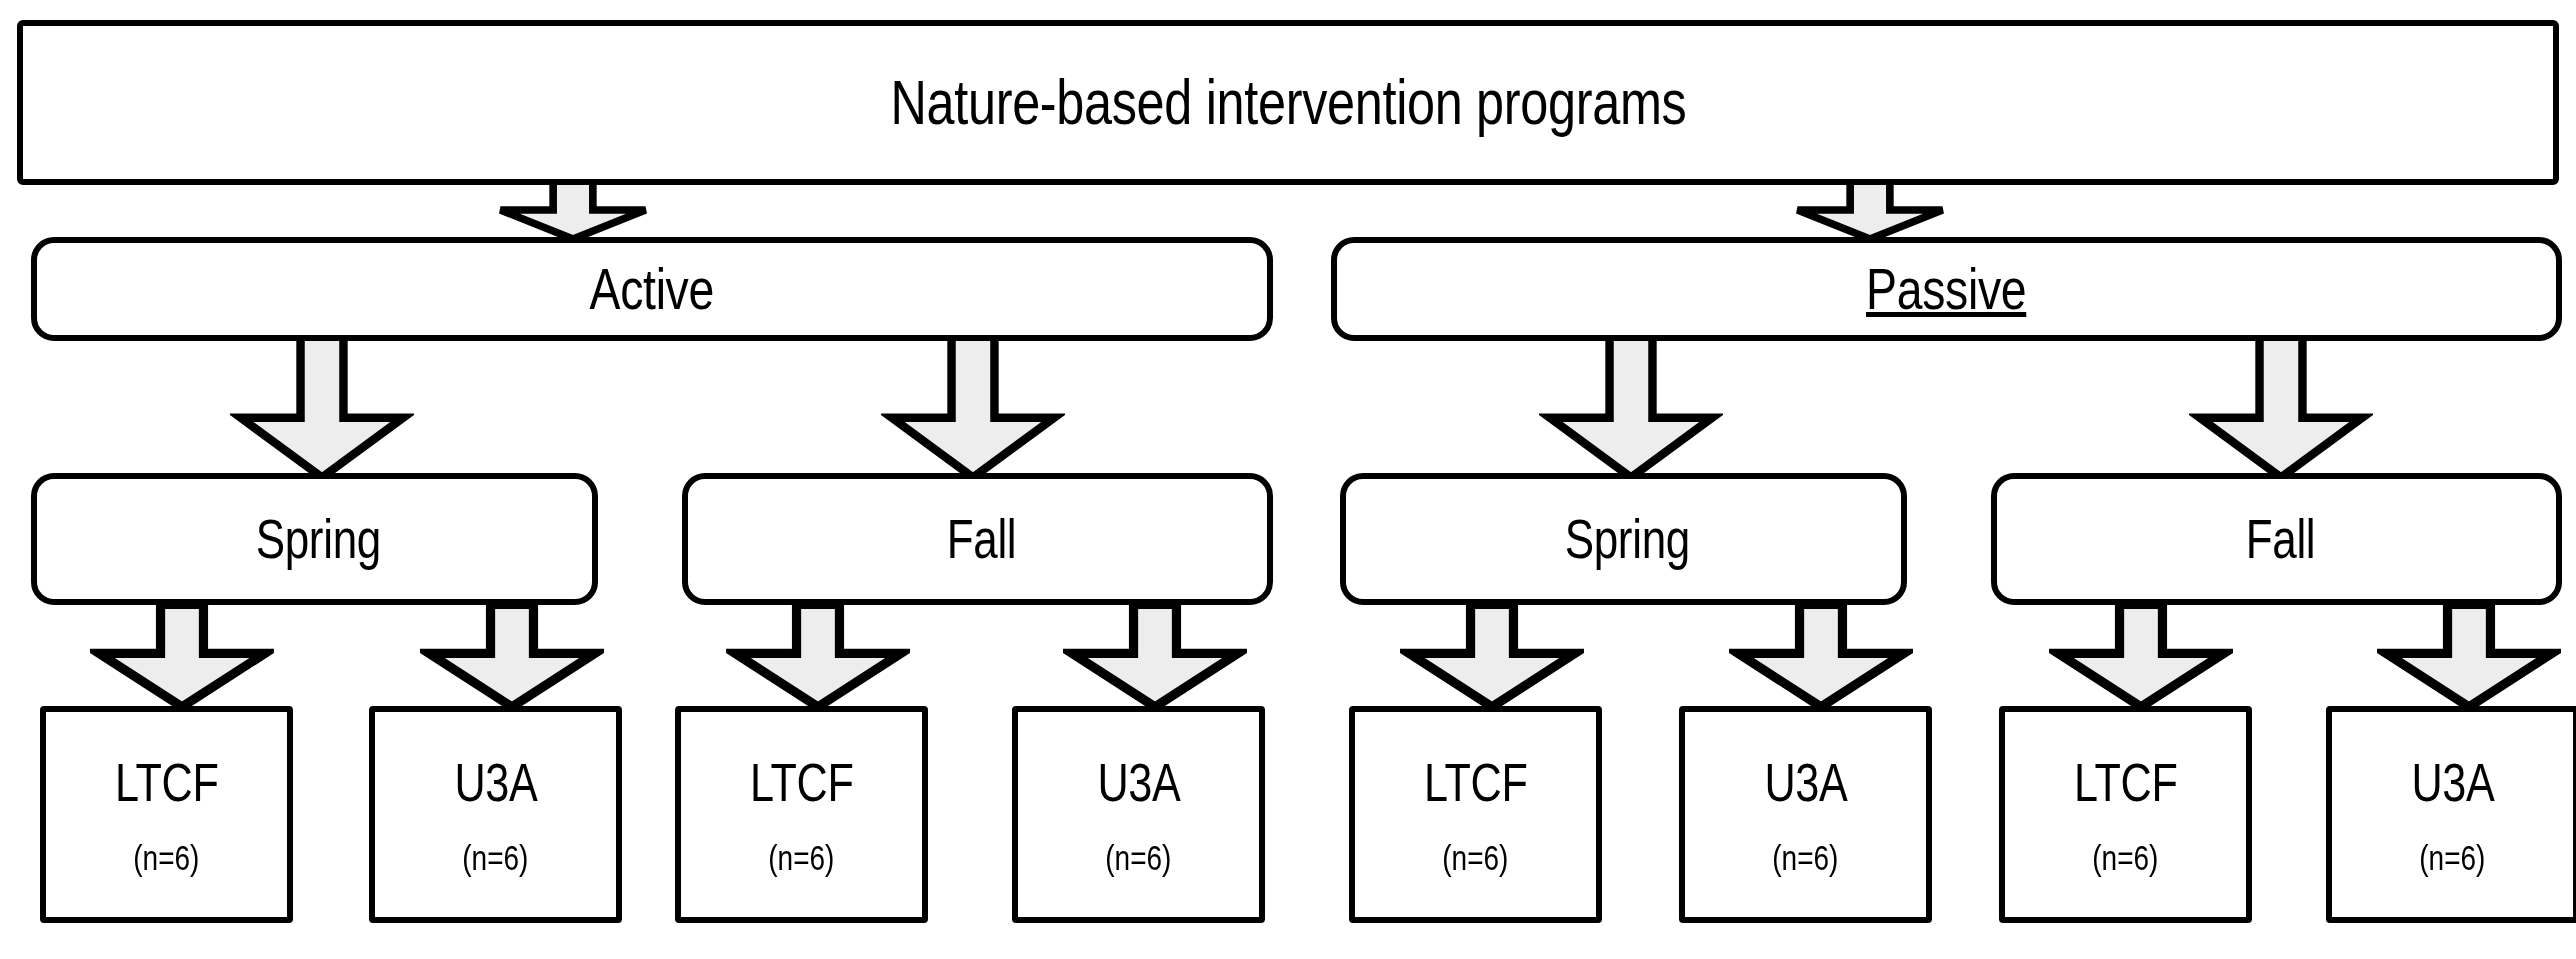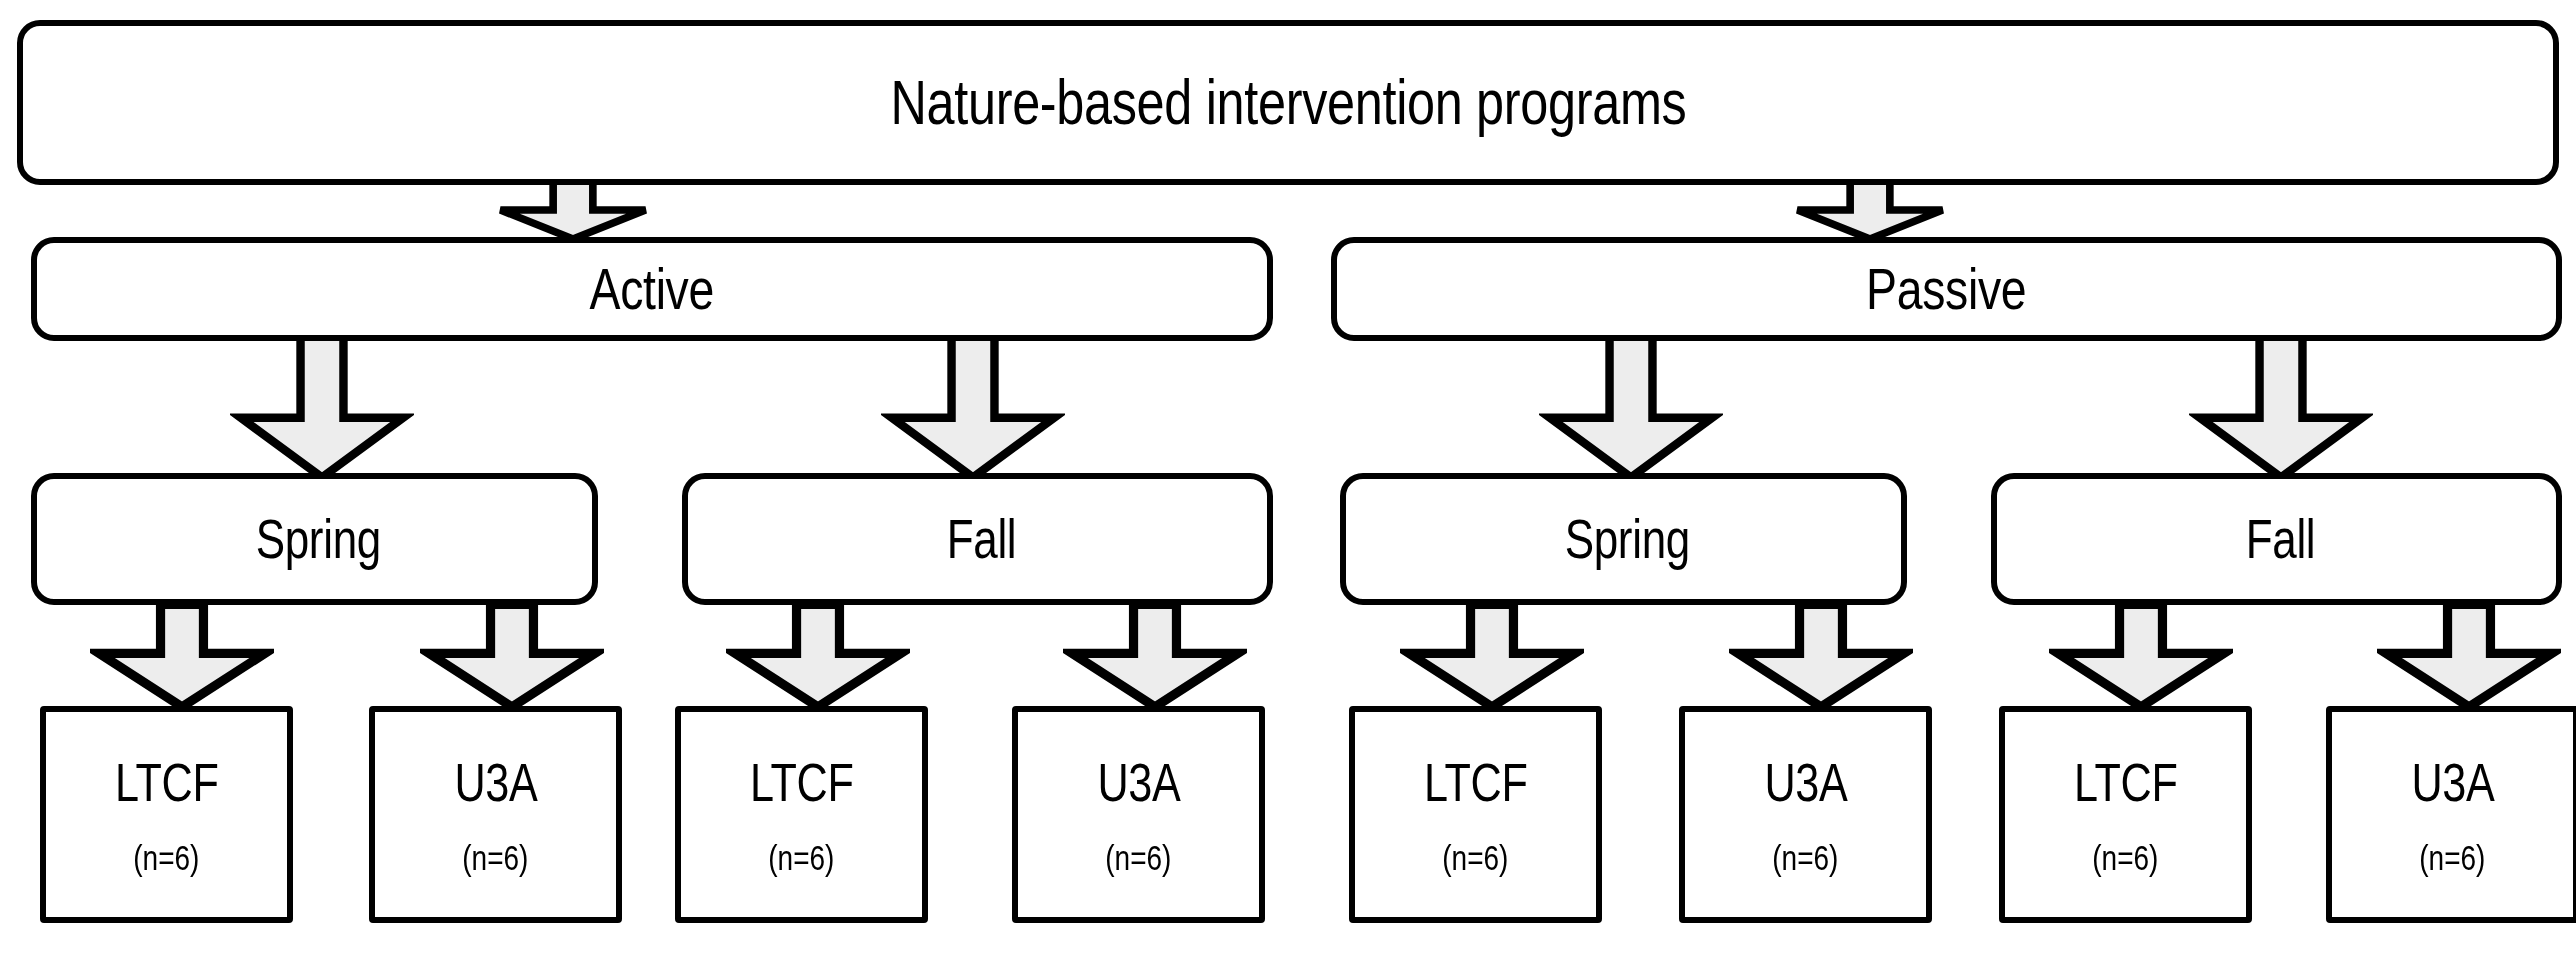--- a/index.html
+++ b/index.html
@@ -29,21 +29,21 @@
     letter-spacing:-0.4px;
     transform:scaleX(0.80);
     transform-origin:center;
   }
   .node .sub{
     font-weight:400;
     transform:scaleX(0.80);
     transform-origin:center;
   }
 
-  .lvl1{ font-size:63px; }
+  .lvl1{ font-size:63px;border-radius:6px; }
   .lvl2{ font-size:58px; }
   .lvl3{ font-size:55px;padding-left:8px; }
   .lvl4 .ttl{ font-size:54px; }
   .lvl4 .sub{ font-size:35px; margin-top:31px; }
 
   .lvl4{ border-radius:4px; }
 
   
   .arrow{
     position:absolute;
@@ -67,21 +67,21 @@
   </div>
   <div class="arrow" style="left:1786px;top:178px;width:168px;height:64px;">
     <svg viewBox="0 0 220 84" preserveAspectRatio="none">
       <path d="M 84 2 L 136 2 L 136 42 L 205 42 L 110 80 L 15 42 L 84 42 Z" fill="#ededed" stroke="#000000" stroke-width="10" stroke-linejoin="miter"></path>
     </svg>
   </div>
 
   <div class="node lvl2" style="left:31px;top:237px;width:1242px;height:104px;text-align:right;">
     <span class="ttl">Active</span>
   </div>
-  <div class="node lvl2" style="left:1331px;top:237px;width:1231px;height:104px;">
+  <div class="node lvl2" style="left:1331px;top:237px;width:1231px;height:104px;text-decoration:underline;">
     <span class="ttl">Passive</span>
   </div>
 
   <div class="arrow" style="left:230px;top:335px;width:184px;height:147px;">
     <svg viewBox="0 0 240 192" preserveAspectRatio="none">
       <path d="M 92 2 L 148 2 L 148 108 L 226 108 L 120 186 L 14 108 L 92 108 Z" fill="#ededed" stroke="#000000" stroke-width="11" stroke-linejoin="miter"></path>
     </svg>
   </div>
   <div class="arrow" style="left:881px;top:335px;width:184px;height:147px;">
     <svg viewBox="0 0 240 192" preserveAspectRatio="none">

